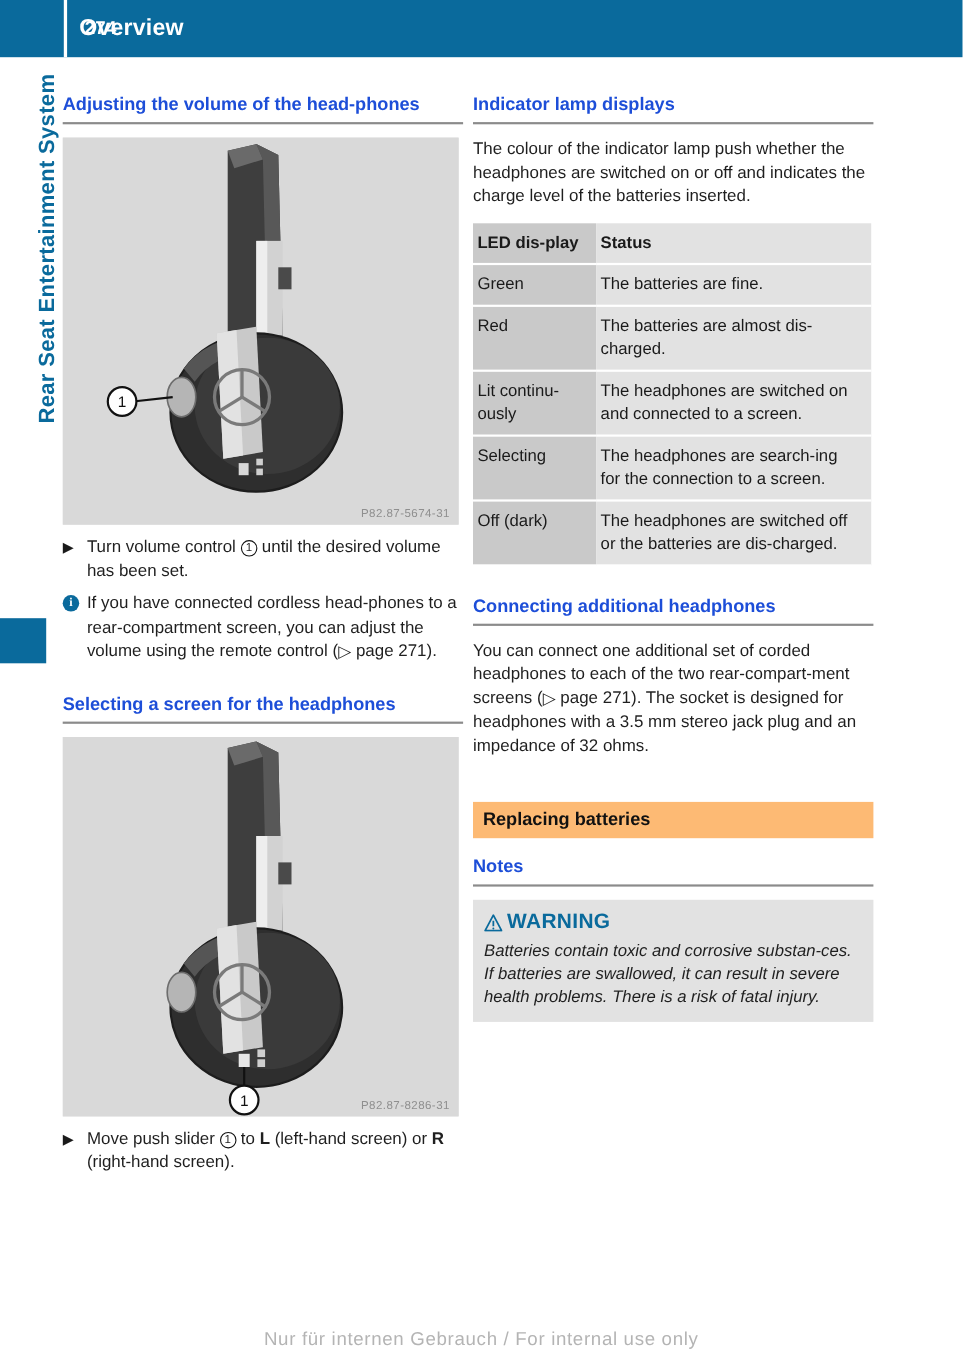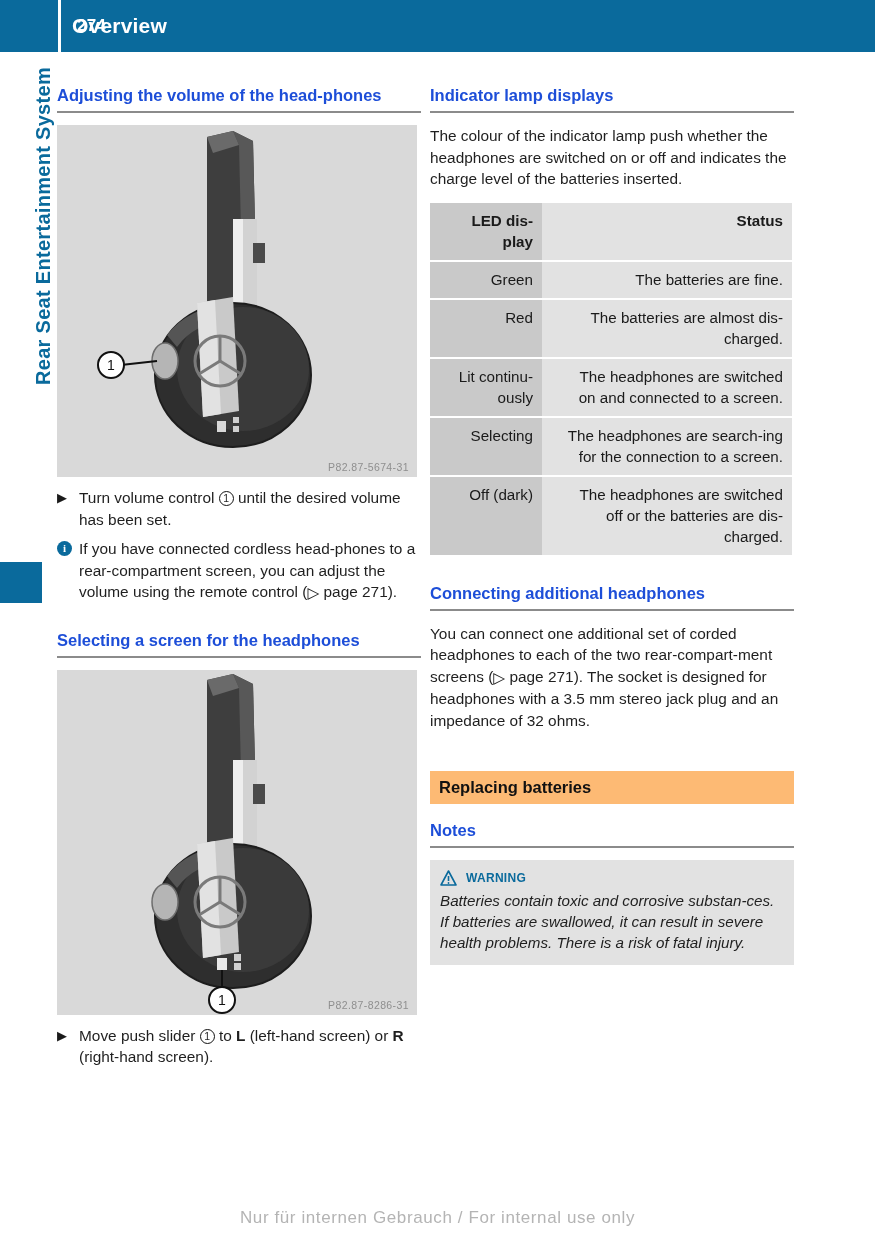--- a/index.html
+++ b/index.html
@@ -191,44 +191,44 @@
   table.led {
     border-collapse: collapse;
     width: 362px;
     margin-top: 13px;
     table-layout: fixed;
   }
   table.led td, table.led th {
     vertical-align: top;
     font-size: 15.2px;
     line-height: 21px;
-    padding: 7px 9px 8px 19px;
+    padding: 7px 9px 8px 4px;
     border-bottom: 2px solid #ffffff;
-    text-align: right;
+    text-align: left;
     margin-left: 20px;
   }
   table.led th { font-weight: bold; }
   table.led .c1 { width: 112px; background: #c9c9c9; }
   table.led .c2 { background: #e2e2e2; }
 
   
   .warnbox {
     background: #e2e2e2;
     margin-top: 12px;
     padding: 10px 10px 12px 10px;
   }
   .warn-title {
     color: #0a6a9c;
-    font-size: 12px;
+    font-size: 19px;
     font-weight: bold;
     letter-spacing: .3px;
     margin: 0 0 4px 0;
     display: flex;
     align-items: center;
-    gap: 9px;
+    gap: 4px;
   }
   .warnbox p {
     font-size: 15.2px;
     line-height: 21px;
     margin: 9px 0 0 0;
     color: #1f1f1f;
     font-style: italic;
   }
   .warnbox p:first-of-type { margin-top: 2px; }
 

